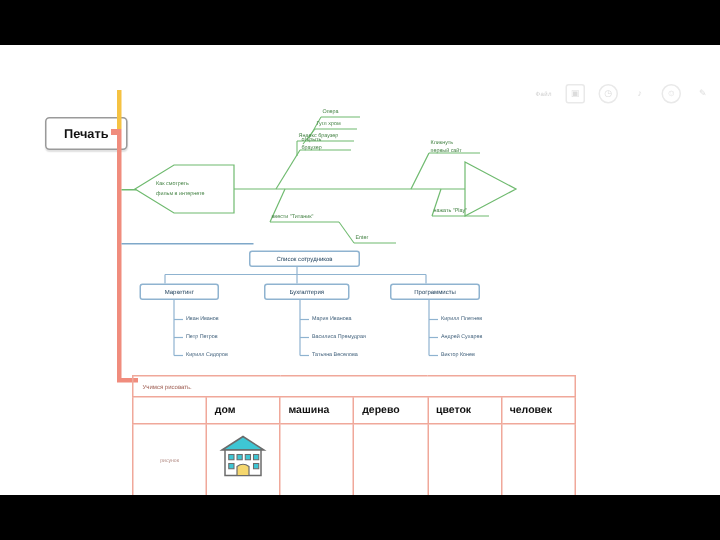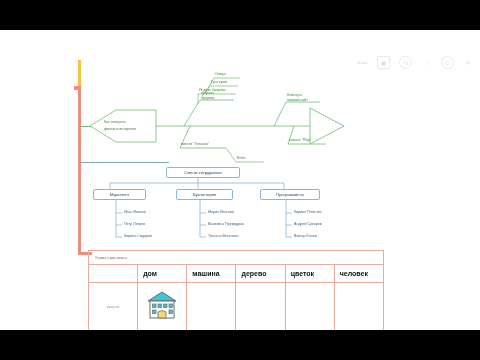--- a/index.html
+++ b/index.html
@@ -76,20 +76,21 @@
 
     <div class="toolbar">
       <span class="tb-text">Файл</span>
       <span class="tb-ic sq">▣</span>
       <span class="tb-ic">◷</span>
       <span class="tb-ic" style="border:none">♪</span>
       <span class="tb-ic">☺</span>
       <span class="tb-ic" style="border:none">✎</span>
     </div>
 
+    <div class="print-btn">Печать</div>
 
     <div class="rail-yellow"></div>
     <div class="rail-tick"></div>
     <div class="rail-red"></div>
     <div class="rail-red-foot"></div>
     <div class="rail-green"></div>
     <div class="rail-blue"></div>
 
     <div class="fish">
       <svg width="260" height="95" viewBox="0 0 260 95">

